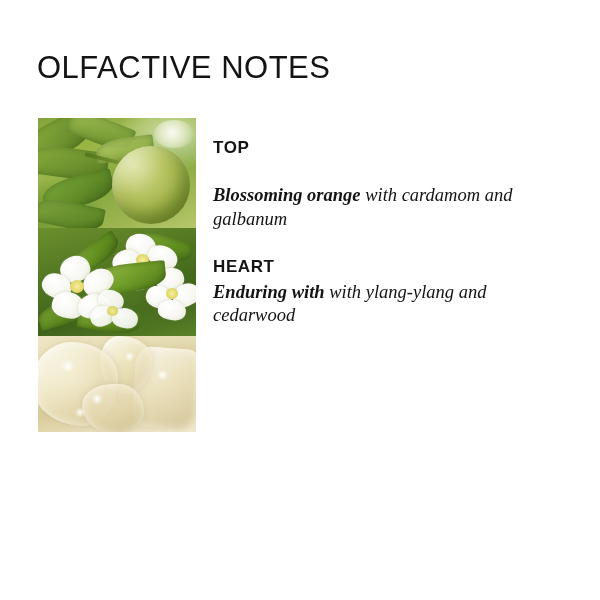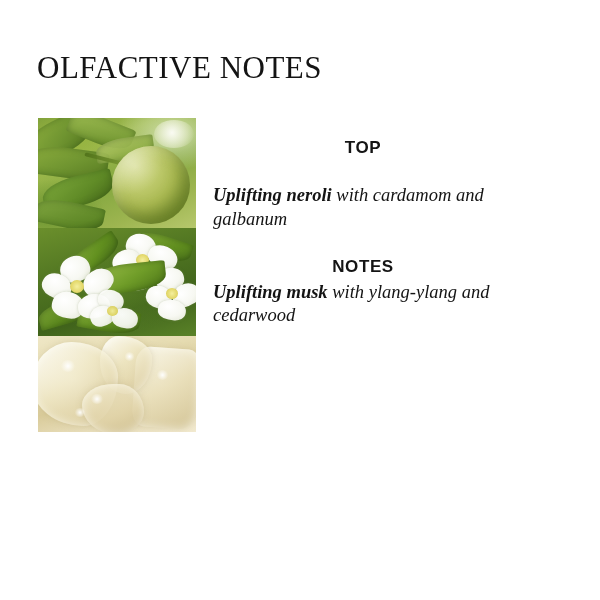--- a/index.html
+++ b/index.html
@@ -19,21 +19,21 @@
   .page {
     position: absolute;
     inset: 0;
   }
 
   
   .page-title {
     position: absolute;
     left: 37px;
     top: 31px;
-    font-family: Liberation Serif, serif;
+    font-family: Liberation Sans, sans-serif;
     font-size: 31px;
     font-weight: 400;
     letter-spacing: 0.5px;
     color: #141414;
     white-space: nowrap;
     line-height: 1;
   }
 
   
   .image-stack {
@@ -217,21 +217,20 @@
   .note-block:last-child { margin-bottom: 0; }
 
   .note-heading {
     font-family: "Liberation Sans", "DejaVu Sans", sans-serif;
     font-size: 17px;
     font-weight: 700;
     letter-spacing: 0.6px;
     color: #141414;
     line-height: 1.2;
     margin-bottom: 3px;
-    text-align: center;
   }
   .note-desc {
     font-family: "Liberation Serif", "DejaVu Serif", serif;
     font-style: italic;
     font-size: 18.5px;
     line-height: 1.27;
     color: #141414;
   }
   .note-desc .lead {
     font-weight: 700;
@@ -309,23 +308,23 @@
 
   </div>
 
   <div class="notes">
 
     <div class="note-block">
       <div class="note-heading">TOP</div>
     </div>
 
     <div class="note-block">
-      <div class="note-desc"><span class="lead">Uplifting neroli</span><span> with cardamom and galbanum</span></div>
+      <div class="note-desc"><span class="lead">Blossoming orange</span><span> with cardamom and galbanum</span></div>
     </div>
 
     <div class="note-block">
-      <div class="note-heading">NOTES</div>
-      <div class="note-desc"><span class="lead">Uplifting musk</span><span> with ylang-ylang and cedarwood</span></div>
+      <div class="note-heading">HEART</div>
+      <div class="note-desc"><span class="lead">Enduring with</span><span> with ylang-ylang and cedarwood</span></div>
     </div>
 
   </div>
 
 </div>
 
 </body></html>

